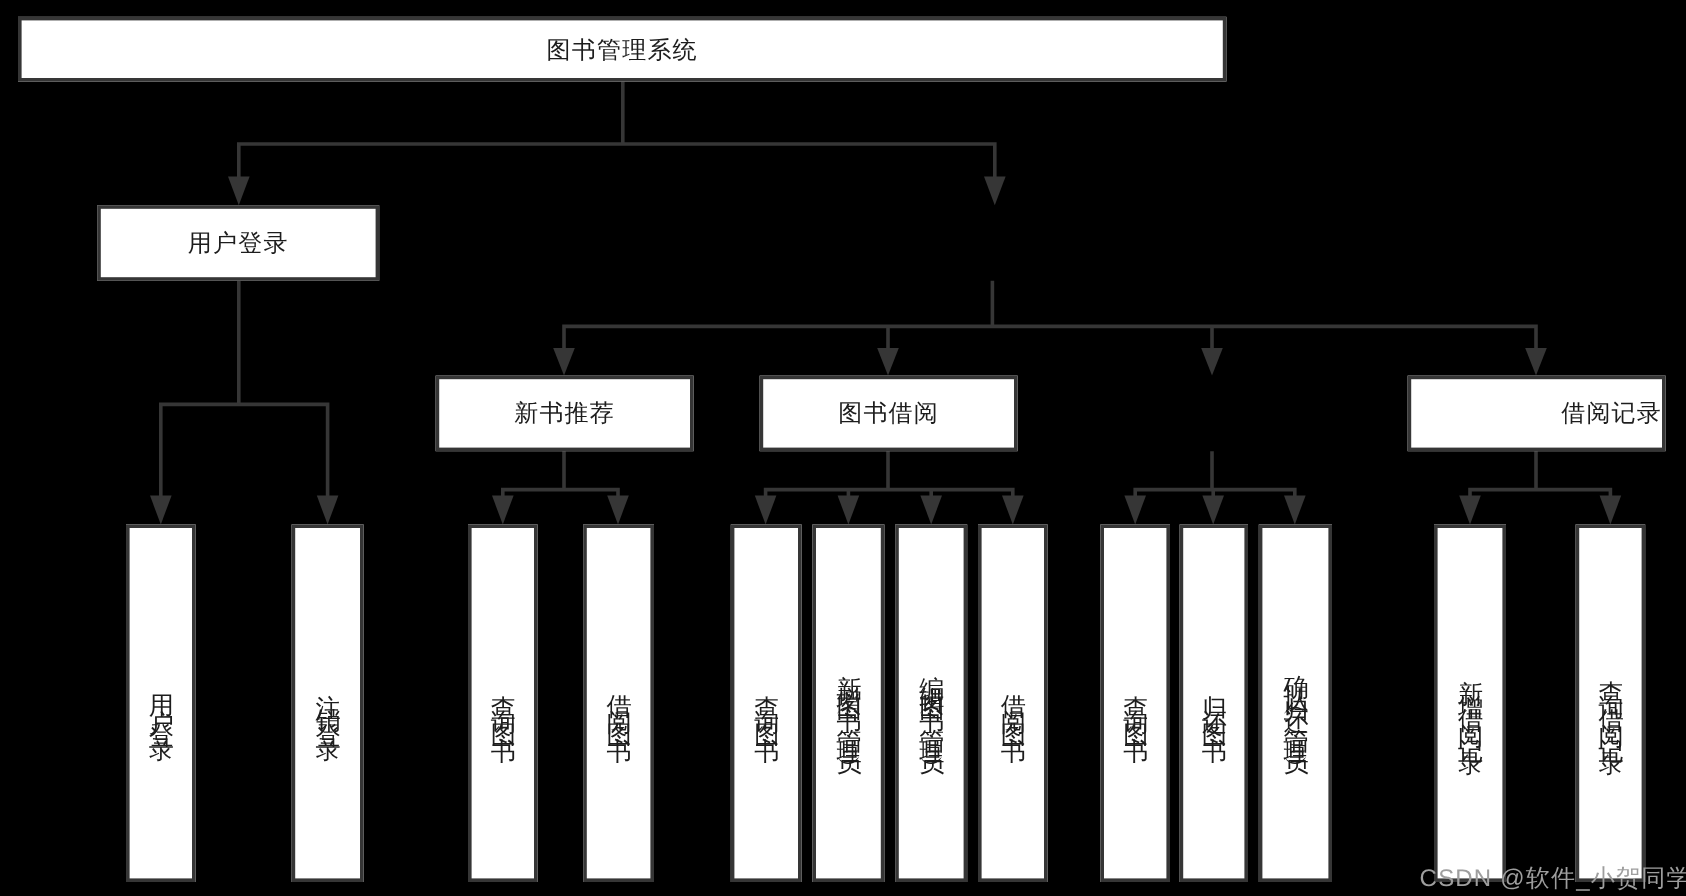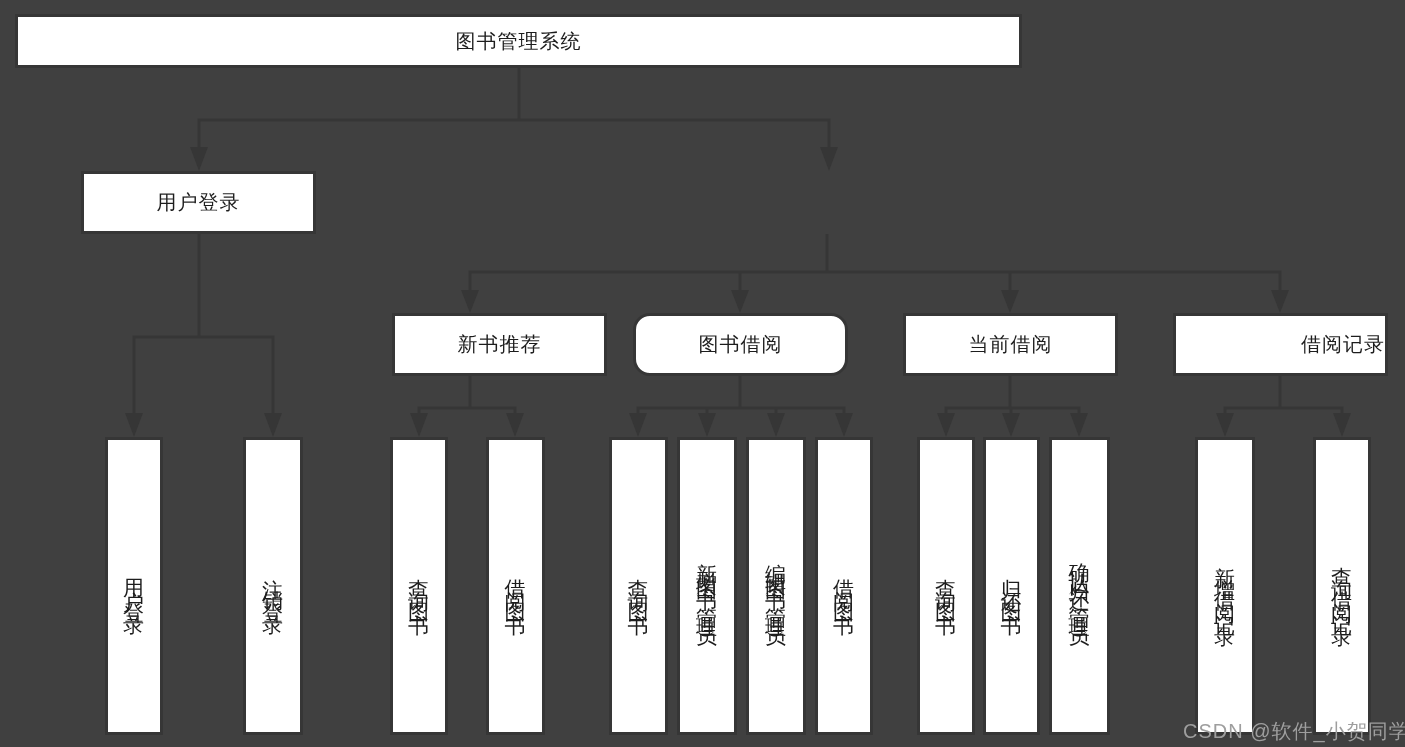--- a/index.html
+++ b/index.html
@@ -1,20 +1,20 @@
 <!DOCTYPE html>
 <html><head>
 <meta charset="utf-8">
 <style>
   html, body { margin: 0; padding: 0; background: #ffffff; }
   .stage {
     position: relative;
     width: 1405px;
     height: 747px;
-    background: #404040;
+    background: #000000;
     overflow: hidden;
     font-family: "Liberation Sans", sans-serif;
   }
   .wires {
     position: absolute;
     left: 0; top: 0;
     z-index: 1;
   }
   .hbox {
     position: absolute;
@@ -111,28 +111,25 @@
   </svg>
 
   <div class="hbox" style="left:15px; top:14px; width:1007px; height:54px;">
     <span>图书管理系统</span>
   </div>
 
   <div class="hbox" style="left:81px; top:171px; width:235px; height:63px;">
     <span>用户登录</span>
   </div>
 
-  <div class="hbox" style="left:363px; top:313px; width:215px; height:63px;margin-left:29px;">
+  <div class="hbox" style="left:363px; top:313px; width:215px; height:63px;">
     <span>新书推荐</span>
   </div>
-  <div class="hbox" style="left:633px; top:313px; width:215px; height:63px;border-radius:17px;">
+  <div class="hbox" style="left:633px; top:313px; width:215px; height:63px;">
     <span>图书借阅</span>
-  </div>
-  <div class="hbox" style="left:903px; top:313px; width:215px; height:63px;">
-    <span>当前借阅</span>
   </div>
   <div class="hbox" style="left:1173px; top:313px; width:215px; height:63px;justify-content:flex-end;">
     <span>借阅记录</span>
   </div>
 
   <div class="vbox" style="left:105px; width:58px;">
     <span class="vtext">用户登录</span>
   </div>
   <div class="vbox" style="left:243px; width:60px;">
     <span class="vtext">注销登录</span>

